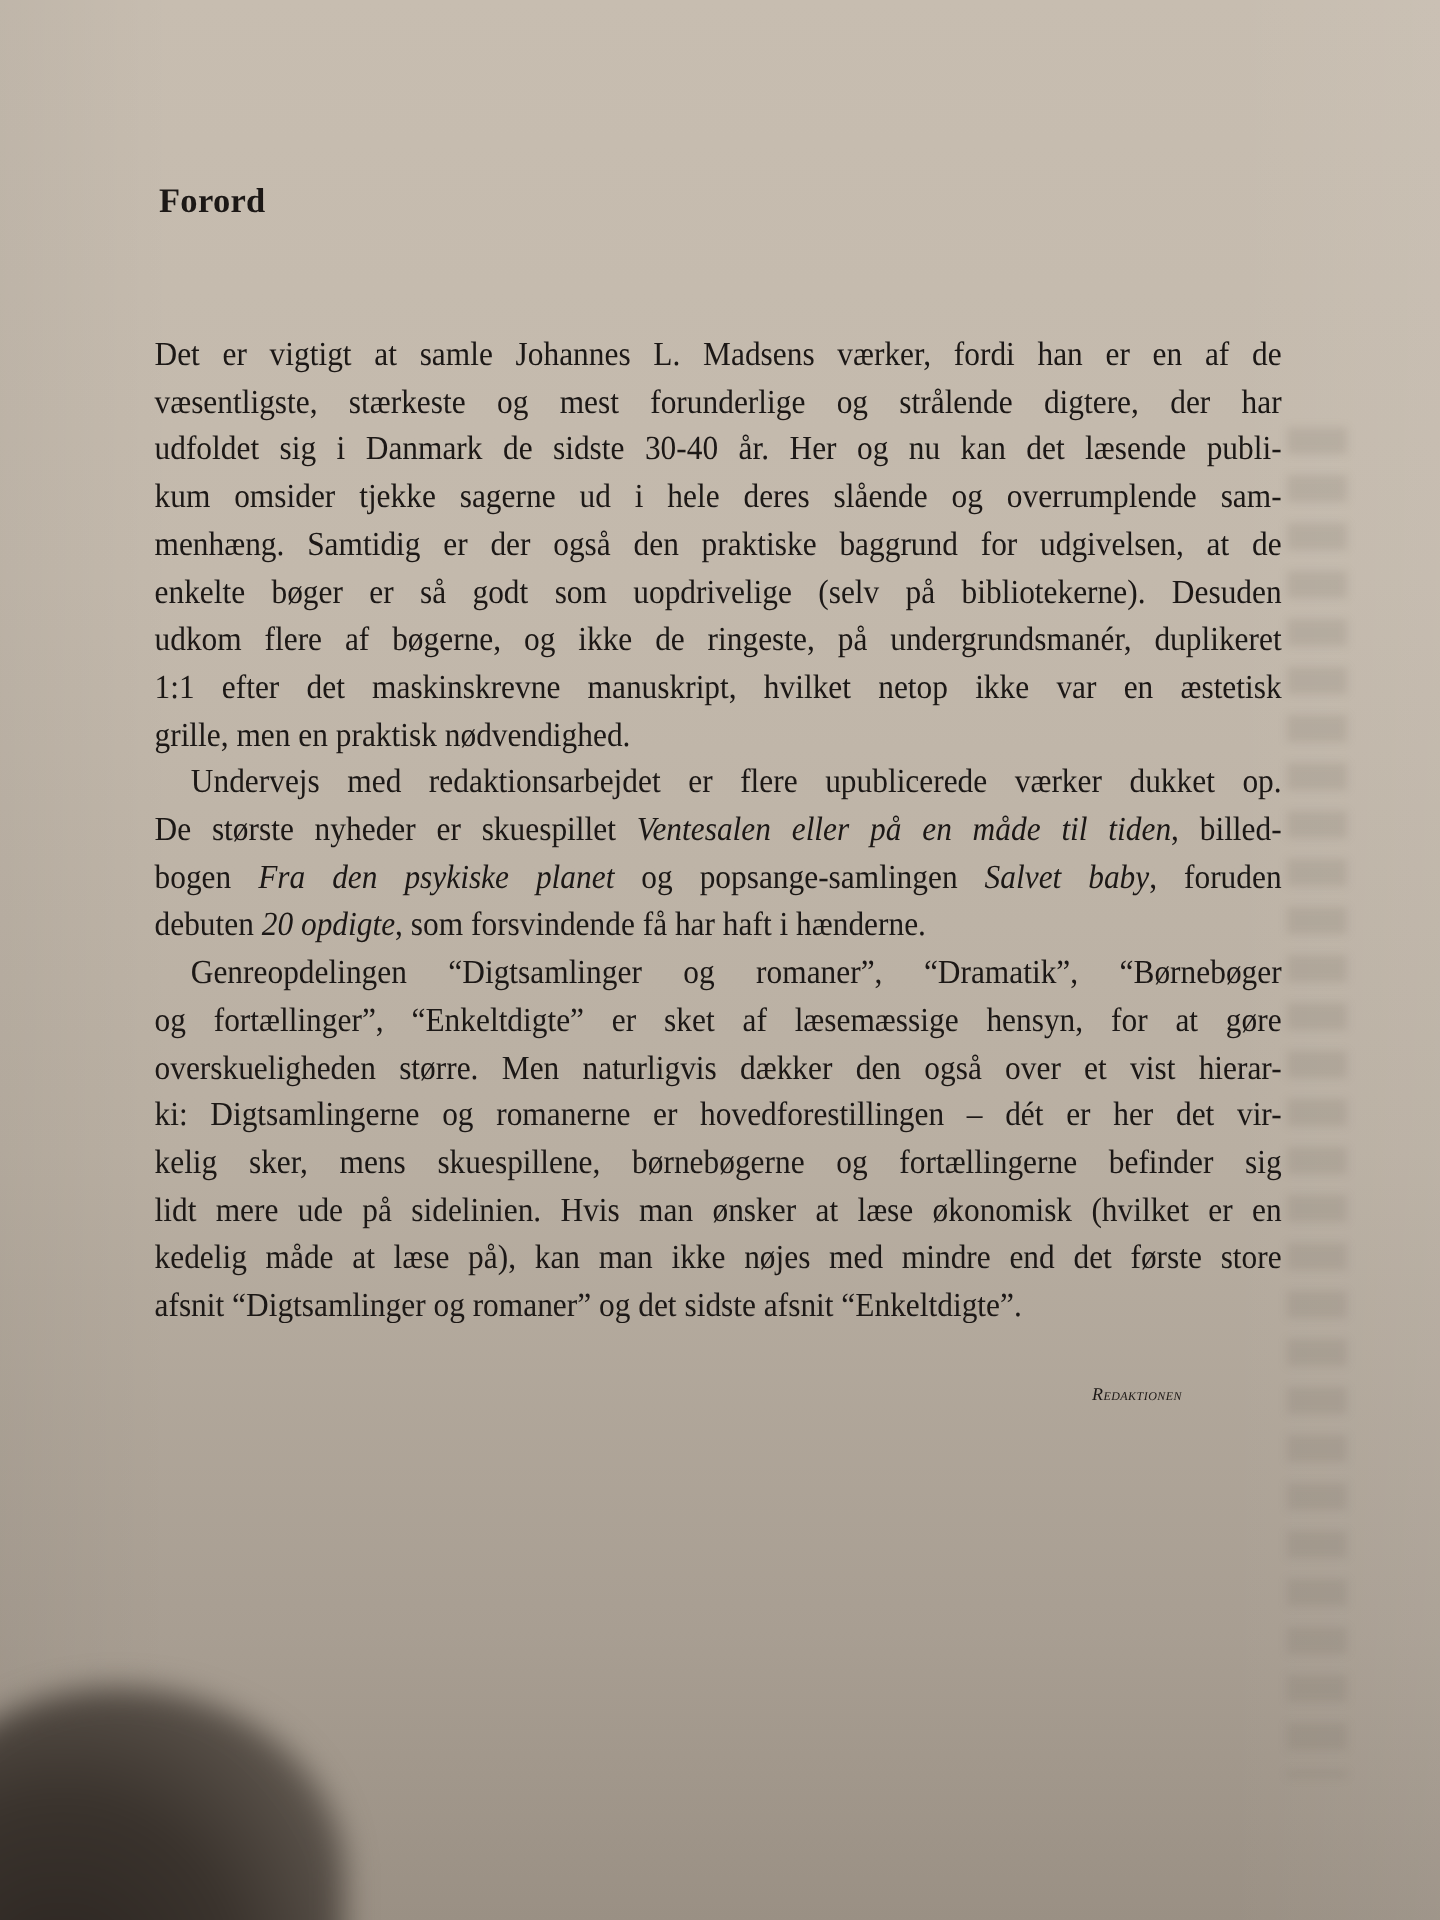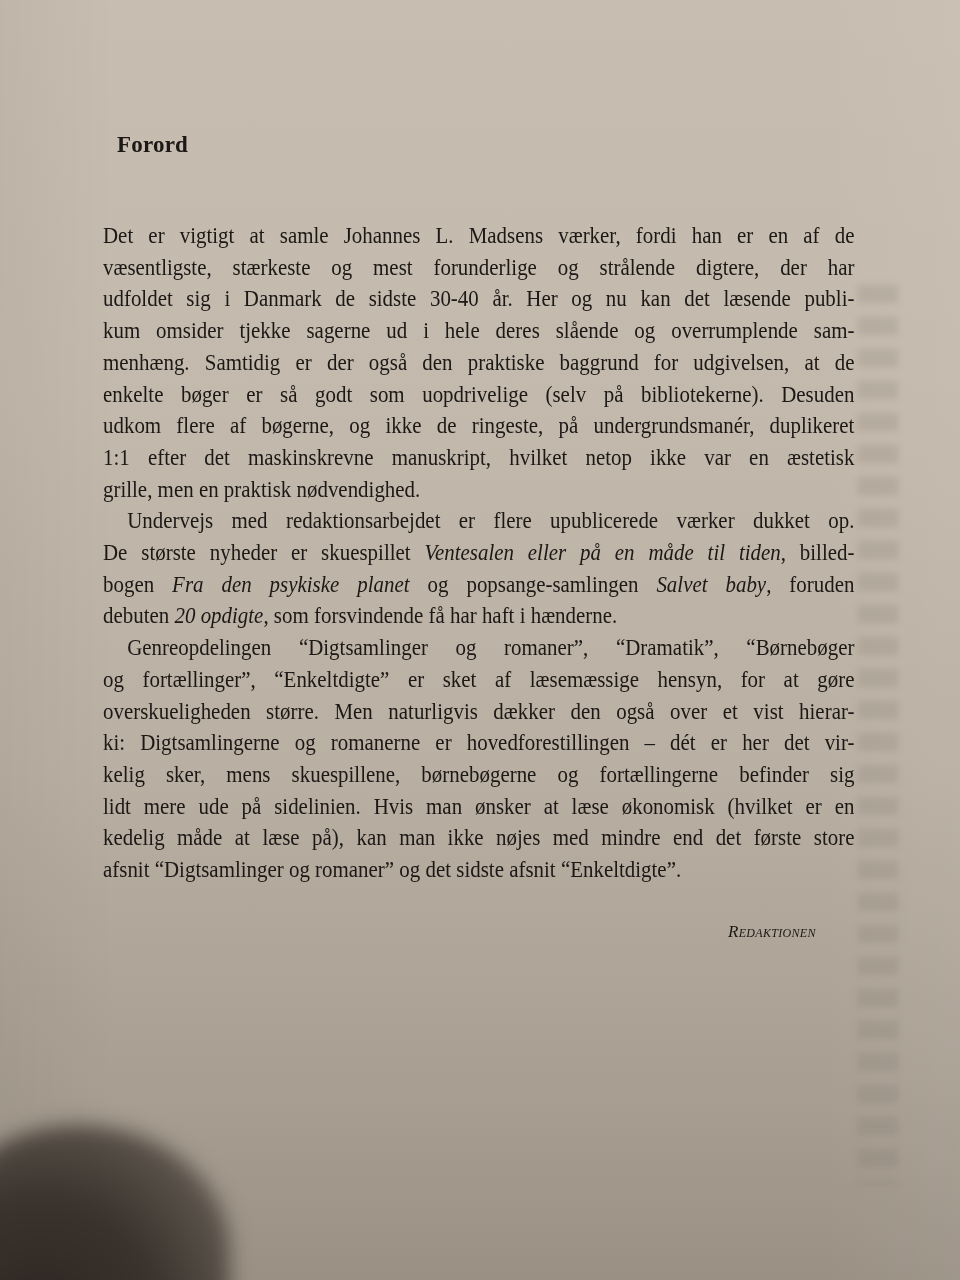--- a/index.html
+++ b/index.html
@@ -42,21 +42,21 @@
       background: radial-gradient(ellipse at 35% 80%, #2a2420 0%, #3a332d 45%, #5a524a 75%, rgba(90,82,74,0) 100%);
       filter: blur(10px);
       pointer-events: none;
     }
     .heading {
       position: absolute;
       left: 103px;
       top: 118px;
       font-size: 23px;
       font-weight: bold;
-      margin: 14px;
+      margin: 3px;
       letter-spacing: 0.2px;
     }
     .body-text {
       position: absolute;
       left: 103px;
       top: 220px;
       width: 752px;
       font-size: 22.5px;
       line-height: 31.7px;
       text-align: justify;
@@ -79,21 +79,21 @@
     .line.indent {
       padding-left: 26px;
     }
     em {
       font-style: italic;
     }
     .signature {
       position: absolute;
       left: 728px;
       top: 922px;
-      font-size: 17px;
+      font-size: 12px;
       font-style: italic;
       font-variant: small-caps;
       letter-spacing: 0.3px;
     }
   </style>
 </head>
 <body>
 
 <div class="page-shade"></div>
 <div class="bleed"></div>

